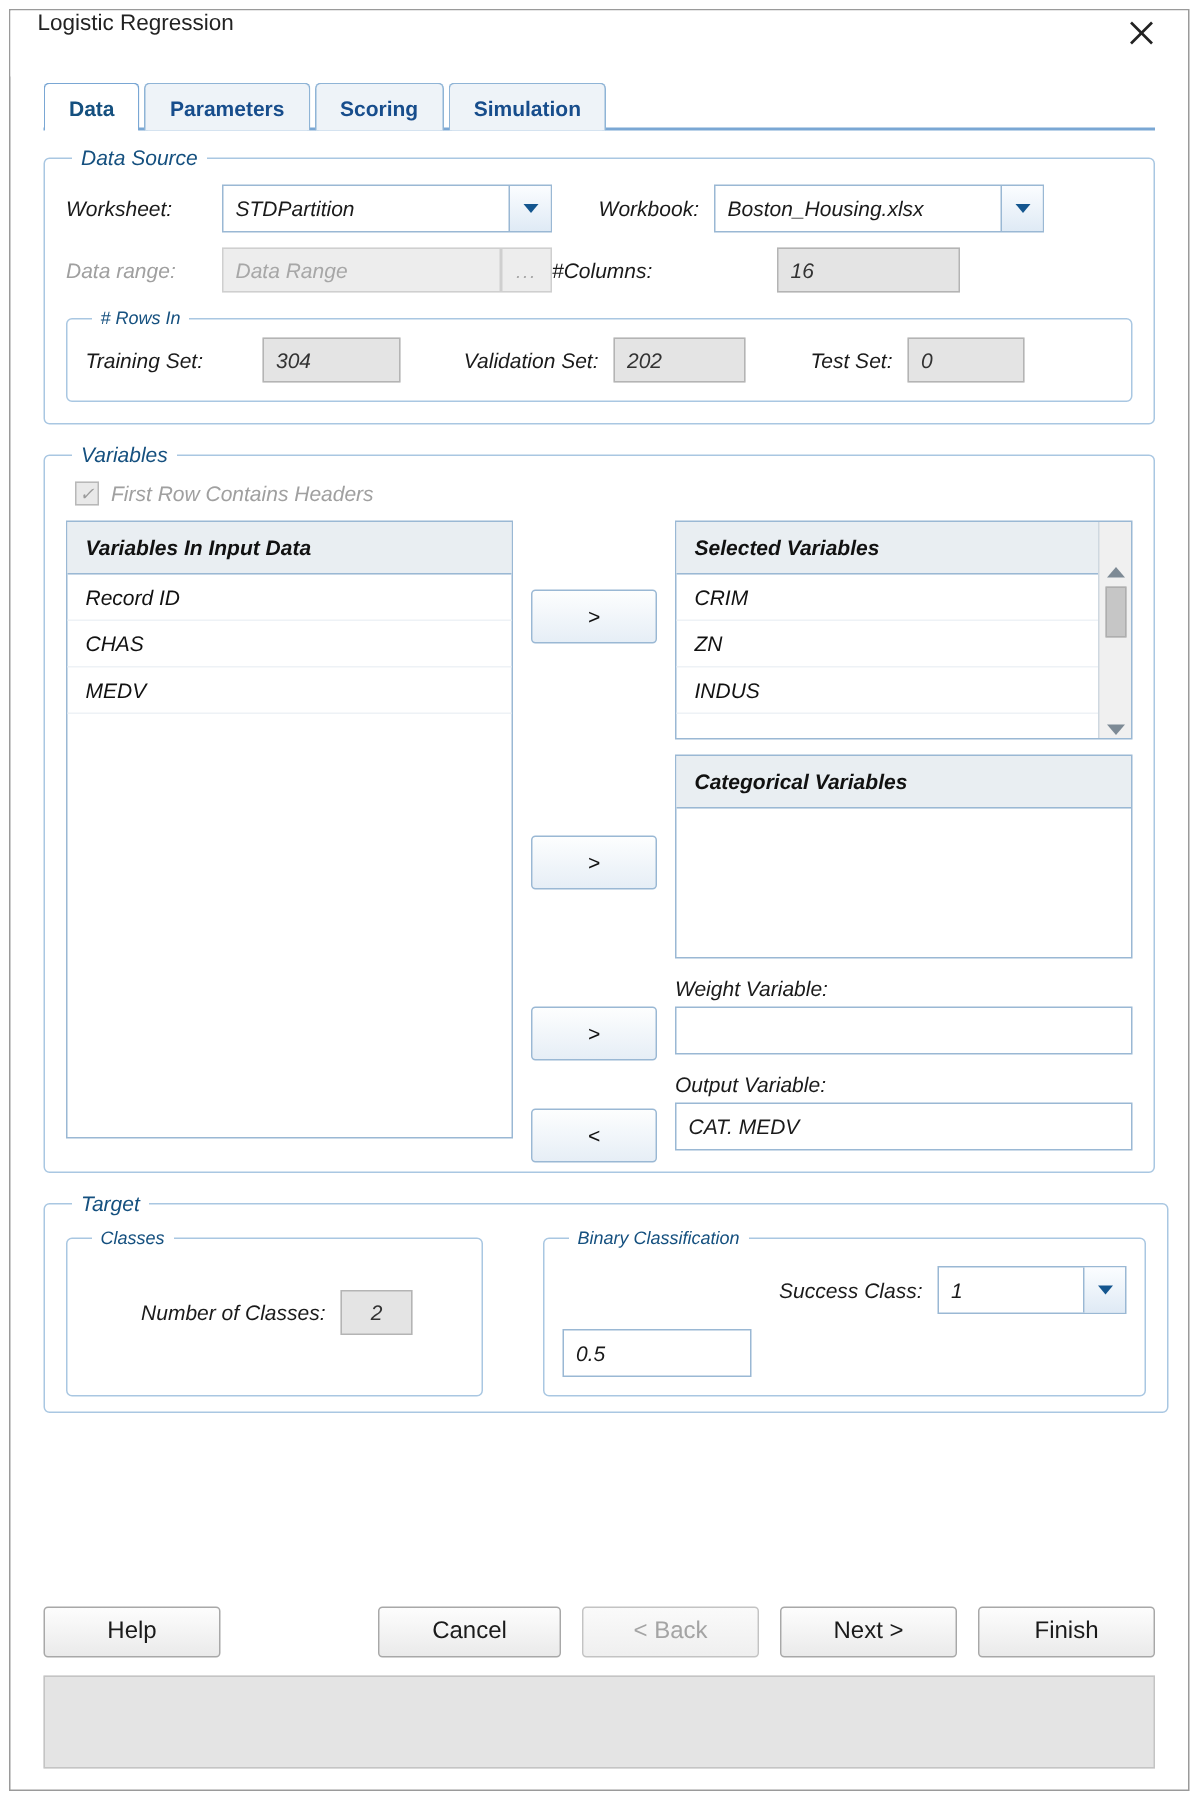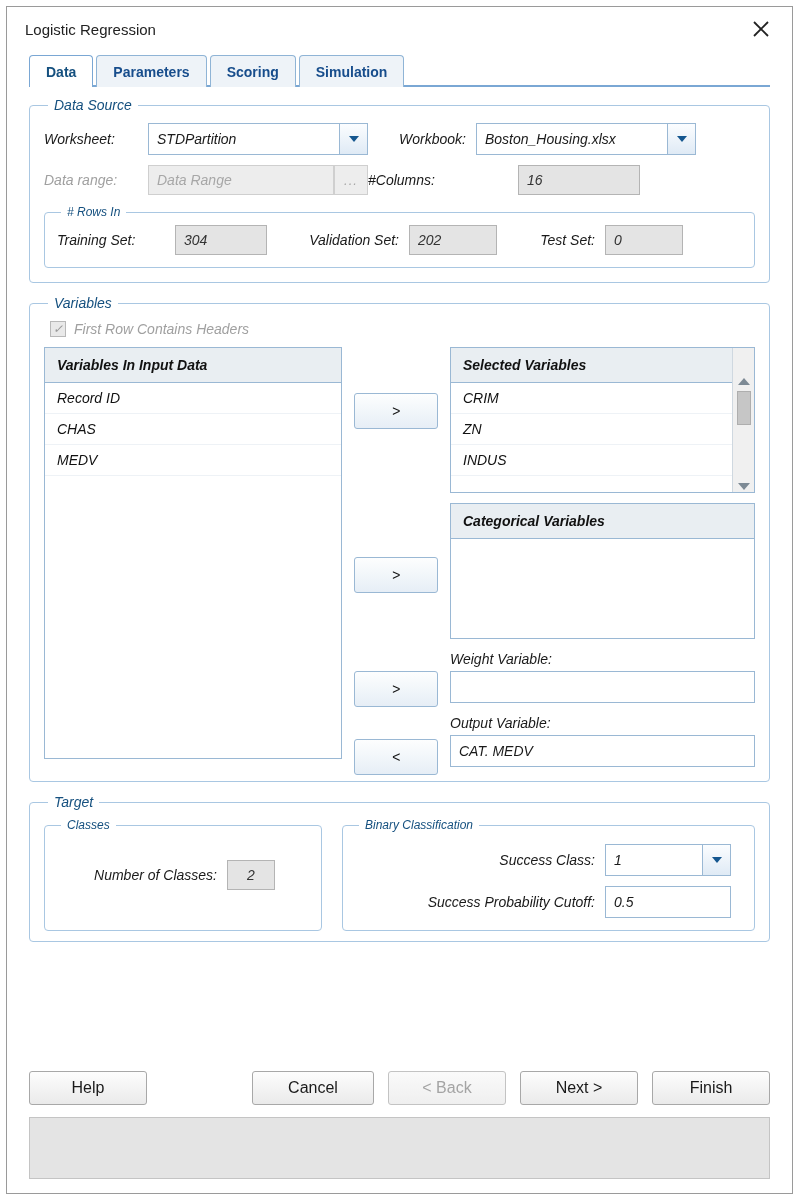--- a/index.html
+++ b/index.html
@@ -21,21 +21,20 @@
     background: #ffffff;
     border: 1px solid #9a9a9a;
     display: flex;
     flex-direction: column;
   }
   
   .titlebar {
     height: 44px;
     flex: 0 0 44px;
     display: flex;
-    align-items: center;
     padding: 0 14px 0 18px;
     background: #ffffff;
   }
   .title-text {
     font-size: 15px;
     color: #222;
     flex: 1 1 auto;
   }
   .close-btn {
     width: 34px; height: 30px;
@@ -400,21 +399,21 @@
             <label class="fld">Output Variable:</label>
             <div class="textbox" style="height:32px; margin-top:4px;">CAT. MEDV</div>
           </div>
 
         </div>
       </div>
     </fieldset>
 
     <fieldset class="group" style="padding-bottom:10px;">
       <legend>Target</legend>
-      <div style="display:flex; gap:20px; align-items:stretch;">
+      <div style="display:flex; gap:40px; align-items:stretch;">
 
         <fieldset class="sub" style="width:278px;">
           <legend>Classes</legend>
           <div class="row" style="margin-top:22px; margin-bottom:12px;">
             <label class="fld" style="width:170px; text-align:right; padding-right:10px;">Number of Classes:</label>
             <div class="textbox readonly" style="width:48px; justify-content:center;">2</div>
           </div>
         </fieldset>
 
         <fieldset class="sub" style="flex:1 1 auto;">
@@ -422,21 +421,20 @@
           <div class="row" style="margin-top:6px;">
             <label class="fld" style="width:250px; text-align:right; padding-right:10px;">Success Class:</label>
             <div class="combo" style="width:126px;">
               <span>1</span>
               <span class="arrow">
                   <span class="caret"></span>
                 </span>
             </div>
           </div>
           <div class="row" style="margin-top:10px;">
-            <label class="fld" style="width:250px; text-align:right; padding-right:10px;">Success Probability Cutoff:</label>
             <div class="textbox" style="width:126px; height:32px;">0.5</div>
           </div>
         </fieldset>
       </div>
     </fieldset>
 
   </div>
 
   <div class="footer">
     <div class="btn" style="width:118px;">Help</div>

